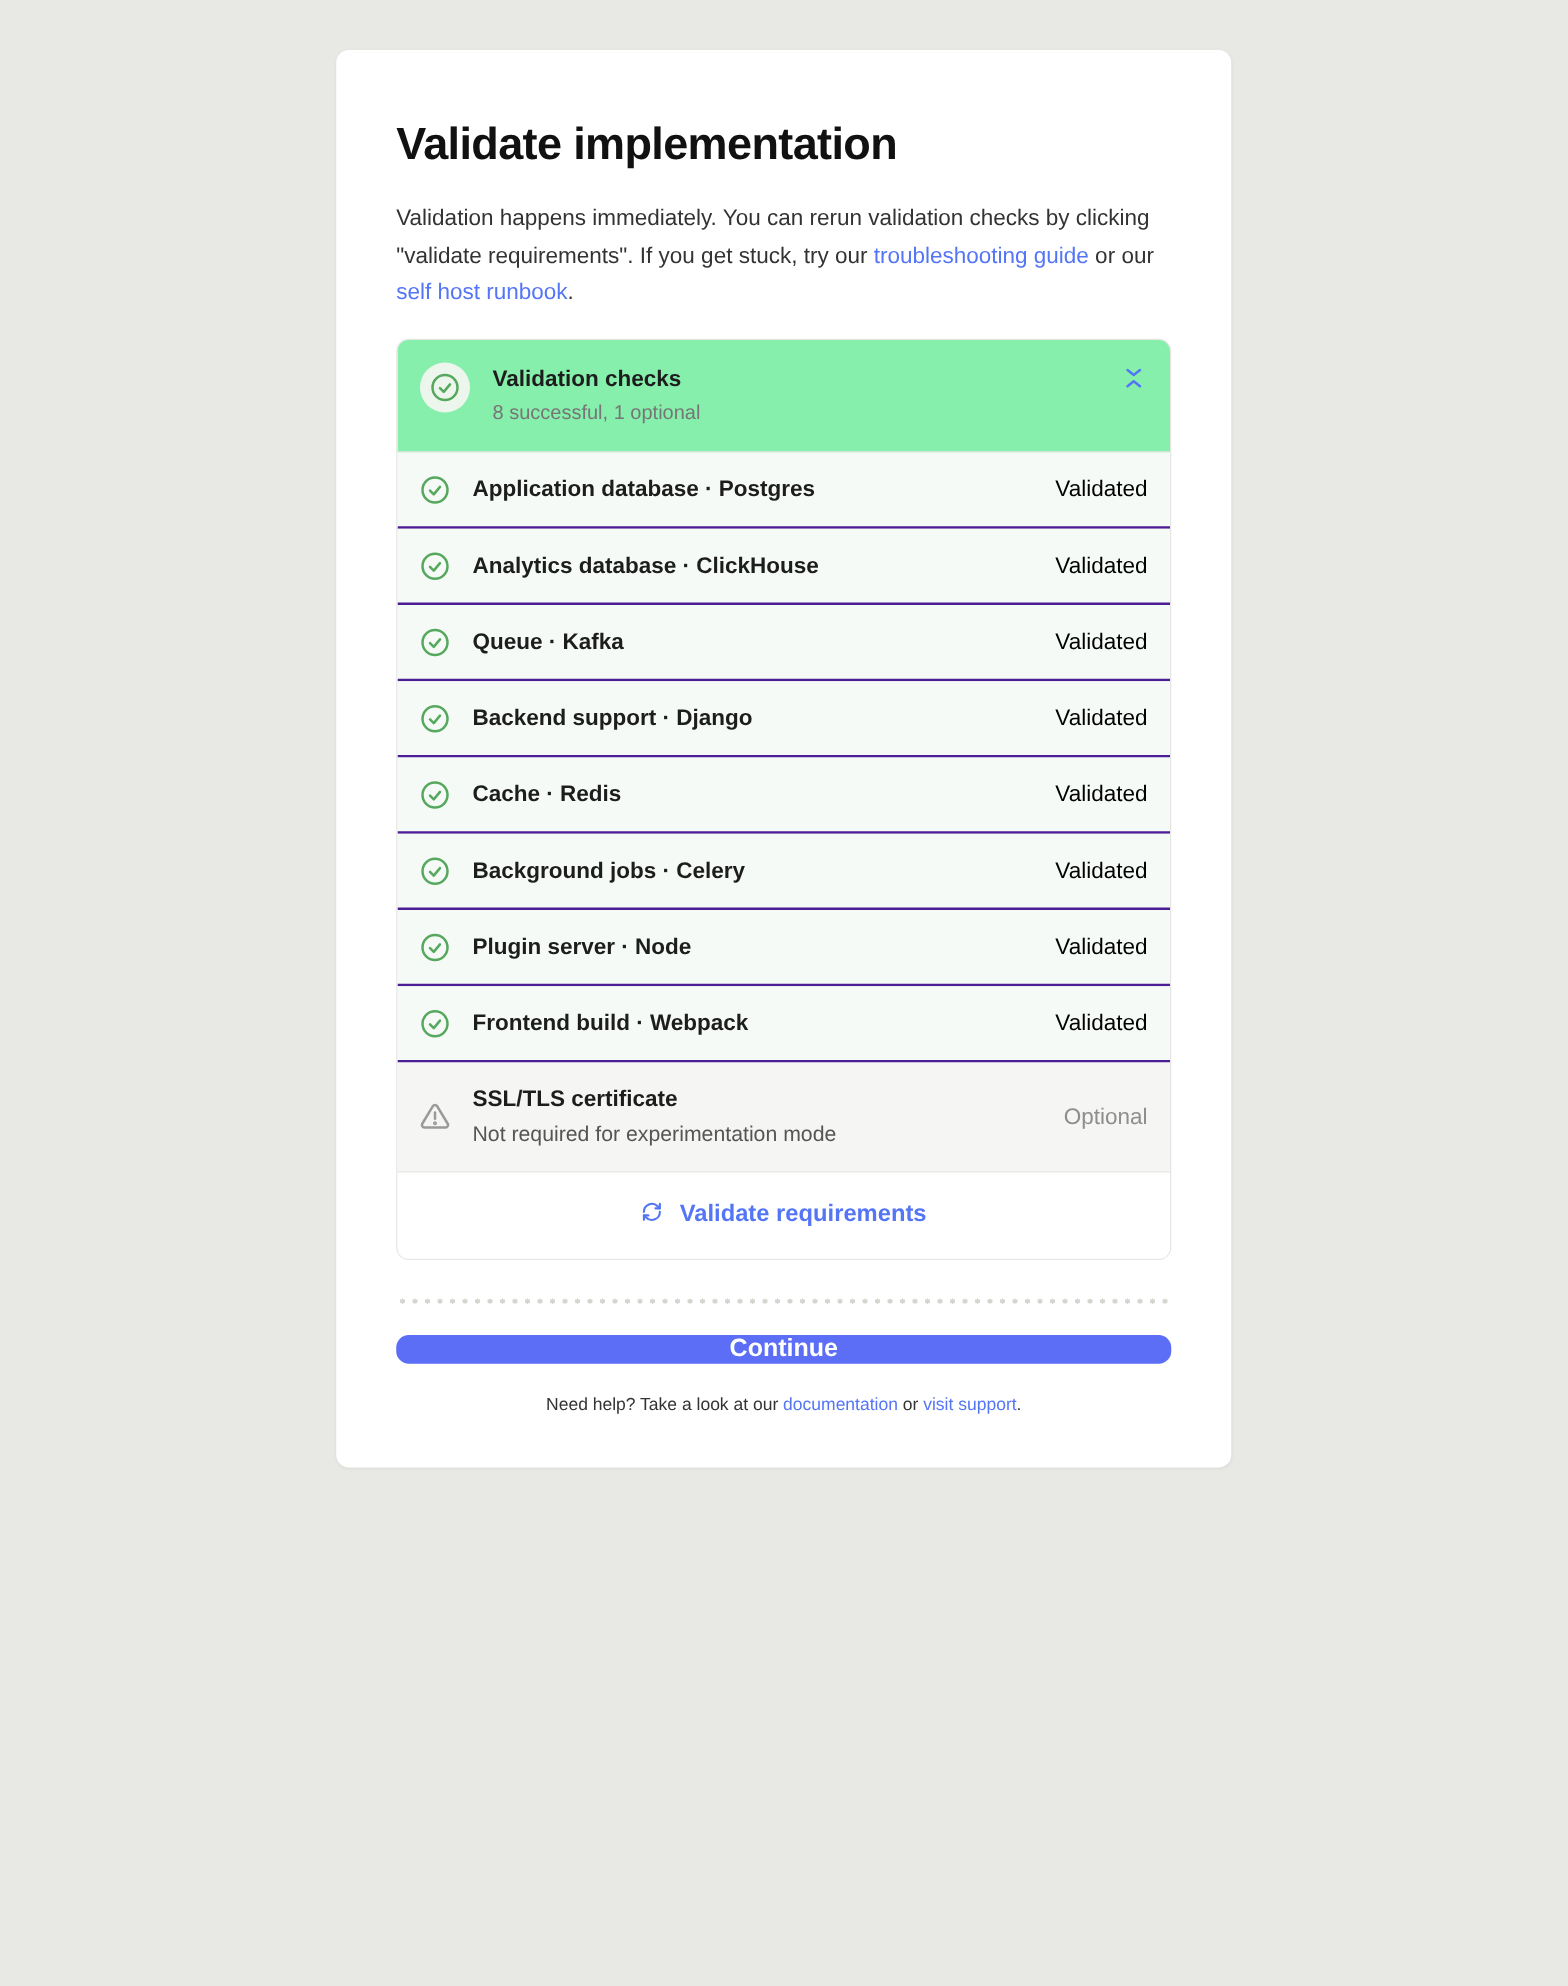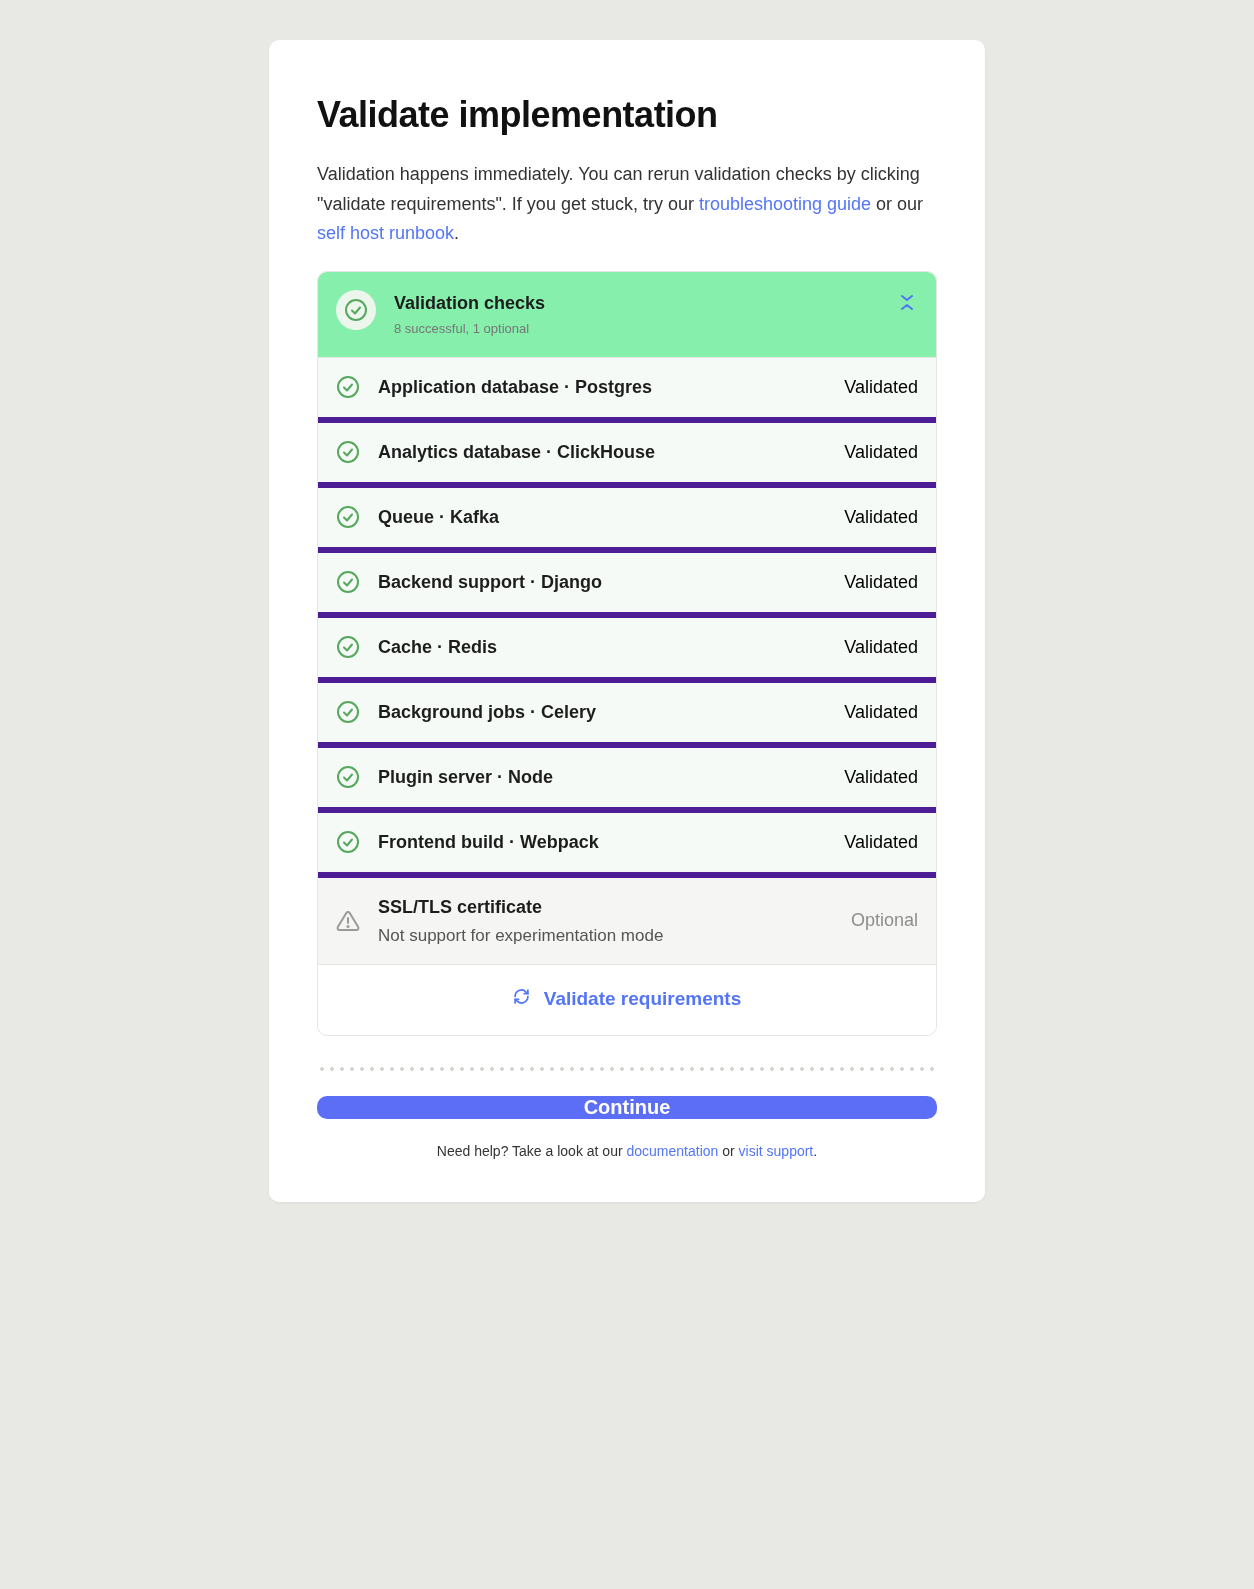--- a/index.html
+++ b/index.html
@@ -71,42 +71,42 @@
     .header-text {
       flex: 1;
     }
     .header-title {
       font-weight: 700;
       font-size: 18px;
       color: #1d1d1d;
     }
     .header-sub {
       color: #767676;
-      font-size: 13px;
+      font-size: 16px;
       margin-top: 2px;
     }
     .collapse-toggle {
       flex-shrink: 0;
       cursor: pointer;
       color: #5375f6;
       display: flex;
       flex-direction: column;
       align-items: center;
       gap: 1px;
       padding: 4px;
     }
     .collapse-toggle svg {
       width: 14px;
       height: 8px;
     }
     .row {
       display: flex;
       align-items: center;
       padding: 16px 18px;
-      border-bottom: 6px solid #4c1d95;
+      border-bottom: 2px solid #4c1d95;
       background: #f6faf6;
     }
     .row:last-of-type {
       border-bottom: none;
     }
     .row.optional {
       background: #f5f5f3;
     }
     .row-icon {
       width: 24px;
@@ -307,21 +307,21 @@
           <div class="row-status status-validated">Validated</div>
         </div>
         <div class="row optional">
           <svg class="row-icon warn-icon" viewBox="0 0 24 24" fill="none" stroke="#9a9a9a" stroke-width="2" stroke-linecap="round" stroke-linejoin="round">
             <path d="M10.3 3.9 1.8 18a2 2 0 0 0 1.7 3h17a2 2 0 0 0 1.7-3L13.7 3.9a2 2 0 0 0-3.4 0z"></path>
             <line x1="12" y1="9" x2="12" y2="14"></line>
             <circle cx="12" cy="17.5" r="0.6" fill="#9a9a9a"></circle>
           </svg>
           <div class="row-text">
             <div class="row-title">SSL/TLS certificate</div>
-            <div class="row-sub">Not support for experimentation mode</div>
+            <div class="row-sub">Not required for experimentation mode</div>
           </div>
           <div class="row-status status-optional">Optional</div>
         </div>
       </div>
 
     <div class="validate-action">
       <button class="validate-btn">
         <svg class="refresh-svg" viewBox="0 0 24 24" fill="none" stroke="#5375f6" stroke-width="2.4" stroke-linecap="round" stroke-linejoin="round">
           <path d="M3 12a9 9 0 0 1 15.5-6.3L21 8"></path>
           <path d="M21 3v5h-5"></path>

